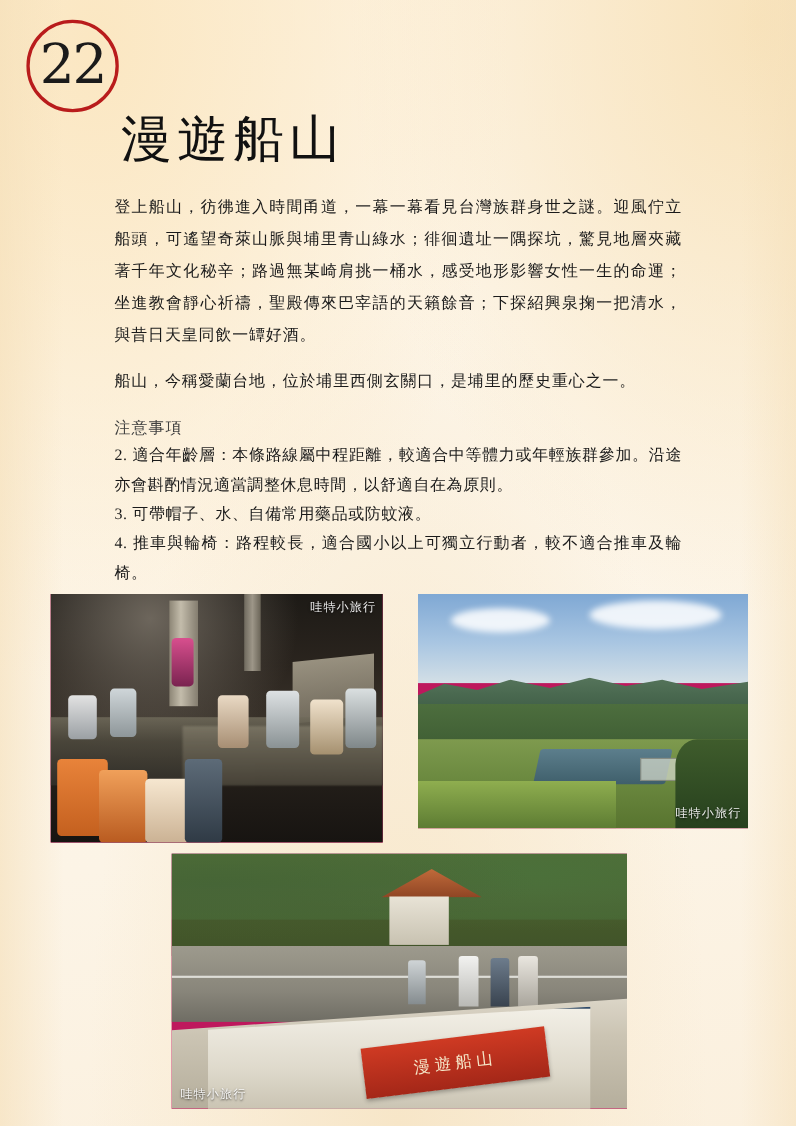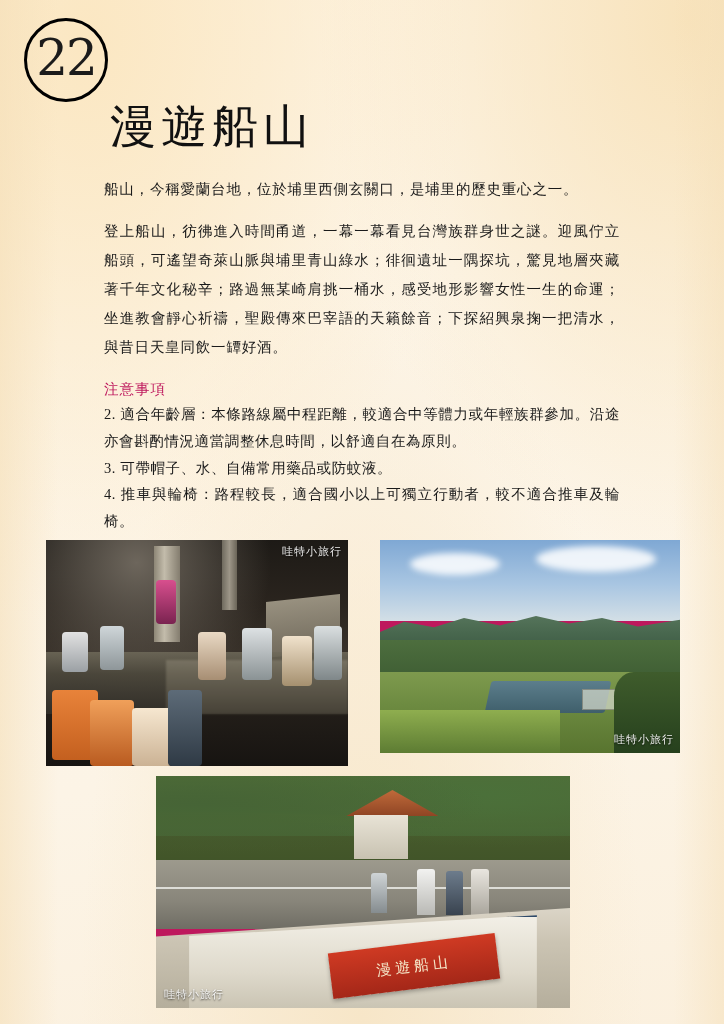--- a/index.html
+++ b/index.html
@@ -35,21 +35,21 @@
   }
 
   
   .page-number {
     position: absolute;
     left: 24px;
     top: 18px;
     width: 84px;
     height: 84px;
     border-radius: 50%;
-    border: 3px solid #000000;
+    border: 3px solid #b91c1c;
     display: flex;
     align-items: center;
     justify-content: center;
     box-sizing: border-box;
   }
   .page-number span {
     font-family: "DejaVu Serif", serif;
     font-size: 50px;
     color: #1b1b1b;
     letter-spacing: -2px;
@@ -81,21 +81,21 @@
     font-size: 14.5px;
     line-height: 2.0;
     letter-spacing: 0.8px;
     margin: 0 0 13px 0;
     text-align: justify;
   }
   .notice-title {
     font-size: 14.5px;
     letter-spacing: 1px;
     margin: 18px 0 2px 0;
-    color: #be185d;
+    color: #404040;
   }
   .notice-item {
     font-size: 14.5px;
     line-height: 1.85;
     letter-spacing: 0.6px;
     margin: 0;
     text-align: justify;
   }
 
   
@@ -297,22 +297,22 @@
 
 <div class="page"></div>
 
 <div class="page-number">
   <span>22</span>
 </div>
 
 <div class="title">漫遊船山</div>
 
 <div class="content">
+  <p class="para">登上船山，彷彿進入時間甬道，一幕一幕看見台灣族群身世之謎。迎風佇立船頭，可遙望奇萊山脈與埔里青山綠水；徘徊遺址一隅探坑，驚見地層夾藏著千年文化秘辛；路過無某崎肩挑一桶水，感受地形影響女性一生的命運；坐進教會靜心祈禱，聖殿傳來巴宰語的天籟餘音；下探紹興泉掬一把清水，與昔日天皇同飲一罈好酒。</p>
   <p class="para">船山，今稱愛蘭台地，位於埔里西側玄關口，是埔里的歷史重心之一。</p>
-  <p class="para">登上船山，彷彿進入時間甬道，一幕一幕看見台灣族群身世之謎。迎風佇立船頭，可遙望奇萊山脈與埔里青山綠水；徘徊遺址一隅探坑，驚見地層夾藏著千年文化秘辛；路過無某崎肩挑一桶水，感受地形影響女性一生的命運；坐進教會靜心祈禱，聖殿傳來巴宰語的天籟餘音；下探紹興泉掬一把清水，與昔日天皇同飲一罈好酒。</p>
 
   <p class="notice-title">注意事項</p>
   <p class="notice-item">2. 適合年齡層：本條路線屬中程距離，較適合中等體力或年輕族群參加。沿途亦會斟酌情況適當調整休息時間，以舒適自在為原則。</p>
   <p class="notice-item">3. 可帶帽子、水、自備常用藥品或防蚊液。</p>
   <p class="notice-item">4. 推車與輪椅：路程較長，適合國小以上可獨立行動者，較不適合推車及輪椅。</p>
 </div>
 
 <div class="photo" id="photo-footbath">
   <div class="fb-bg"></div>
   <div class="fb-pillar"></div>

